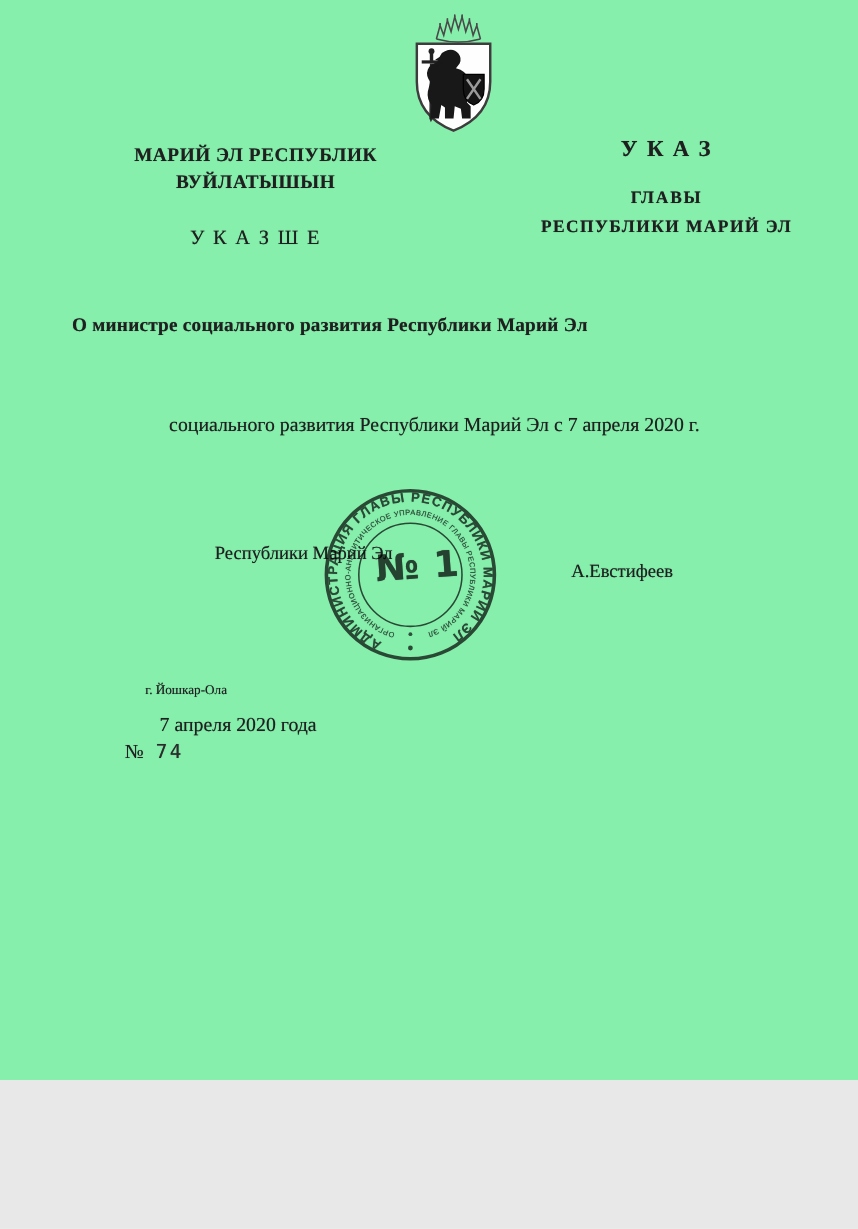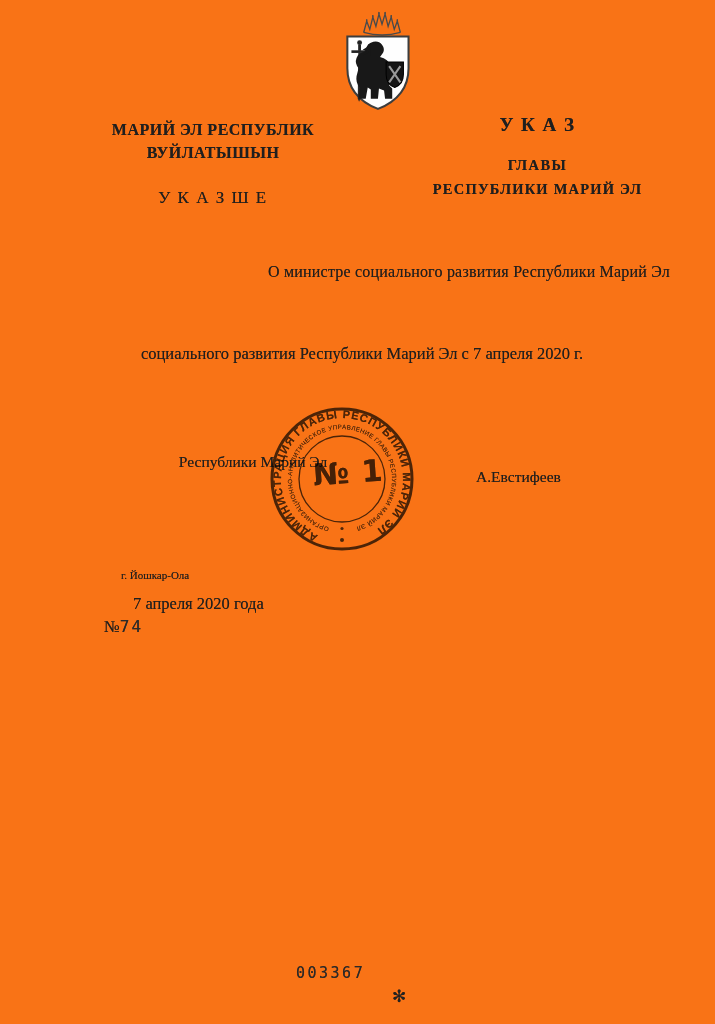--- a/index.html
+++ b/index.html
@@ -1,58 +1,58 @@
 <!DOCTYPE html>
 <html><head>
 <meta charset="utf-8">
 <style>
   html,body{margin:0;padding:0;background:#e8e8e8;}
   .page{
     position:relative;
-    width:715px;height:1024px;
+    width:715px;height:900px;
     margin:0 auto;
-    background:#f97316;
+    background:#86efac;
     overflow:hidden;
     font-family:"Liberation Serif", serif;
     color:#1f1f1f;
   }
   .t{position:absolute;white-space:nowrap;}
   .scan{text-shadow:0 0 .6px rgba(20,20,20,.6);}
 
   
   .hl{left:88px;top:118px;width:250px;text-align:center;}
   .hl .l1,.hl .l2{font-weight:bold;font-size:16px;letter-spacing:.5px;line-height:23px;}
   .hl .l3{font-weight:normal;font-size:17px;letter-spacing:1.5px;margin-top:24px;}
-  .hr{left:415px;top:114px;width:245px;text-align:center;}
+  .hr{left:433px;top:114px;width:245px;text-align:center;}
   .hr .l1{font-weight:bold;font-size:19px;letter-spacing:1.5px;}
   .hr .l2{font-weight:bold;font-size:14.5px;letter-spacing:1.5px;margin-top:17px;line-height:24px;}
   .hr .l3{font-weight:bold;font-size:14.5px;letter-spacing:1.2px;line-height:24px;}
   .block{position:absolute;}
 
-  .title{left:60px;top:263px;width:610px;text-align:right;font-weight:normal;font-size:16px;letter-spacing:.2px;}
+  .title{left:60px;top:263px;width:610px;text-align:left;font-weight:bold;font-size:16px;letter-spacing:.2px;}
 
   .body-par{left:105px;top:341px;width:514px;font-size:16.5px;line-height:25px;}
   .body-par .bl1{text-align:justify;text-align-last:justify;text-indent:46px;white-space:normal;}
   .body-par .bl2{text-align:center;}
 
   .sig-post{left:168px;top:450px;width:170px;text-align:center;font-size:15.5px;line-height:23px;}
   .sig-name{left:476px;top:468px;font-size:15.5px;}
 
   .stamp-wrap{left:257px;top:394px;width:170px;height:170px;mix-blend-mode:multiply;opacity:.92;}
   .stamp-num{
     left:313px;top:455px;width:70px;text-align:center;
     font-family:"DejaVu Sans", sans-serif;font-weight:bold;font-size:30px;
     color:#383838;transform:rotate(-4deg);letter-spacing:1px;
     mix-blend-mode:multiply;opacity:.93;
   }
 
   .city{left:121px;top:569px;font-size:11px;}
   .date{left:133px;top:594px;font-size:16.5px;}
   .numline{left:104px;top:617px;font-size:16.5px;}
-  .numline .typed{font-family:"DejaVu Sans Mono", monospace;font-size:16px;letter-spacing:2px;color:#2b2b2b;}
+  .numline .typed{font-family:"DejaVu Sans Mono", monospace;font-size:16px;letter-spacing:2px;margin-left:10px;color:#2b2b2b;}
 
   .foot-code{left:296px;top:964px;font-family:"DejaVu Sans Mono", monospace;font-size:15px;letter-spacing:2.5px;color:#2a2a2a;}
   .foot-mark{left:392px;top:986px;font-size:17px;color:#222;}
 
   .emblem{left:337px;top:9px;width:88px;height:104px;}
 </style>
 </head>
 <body>
 
 <div class="page scan">

